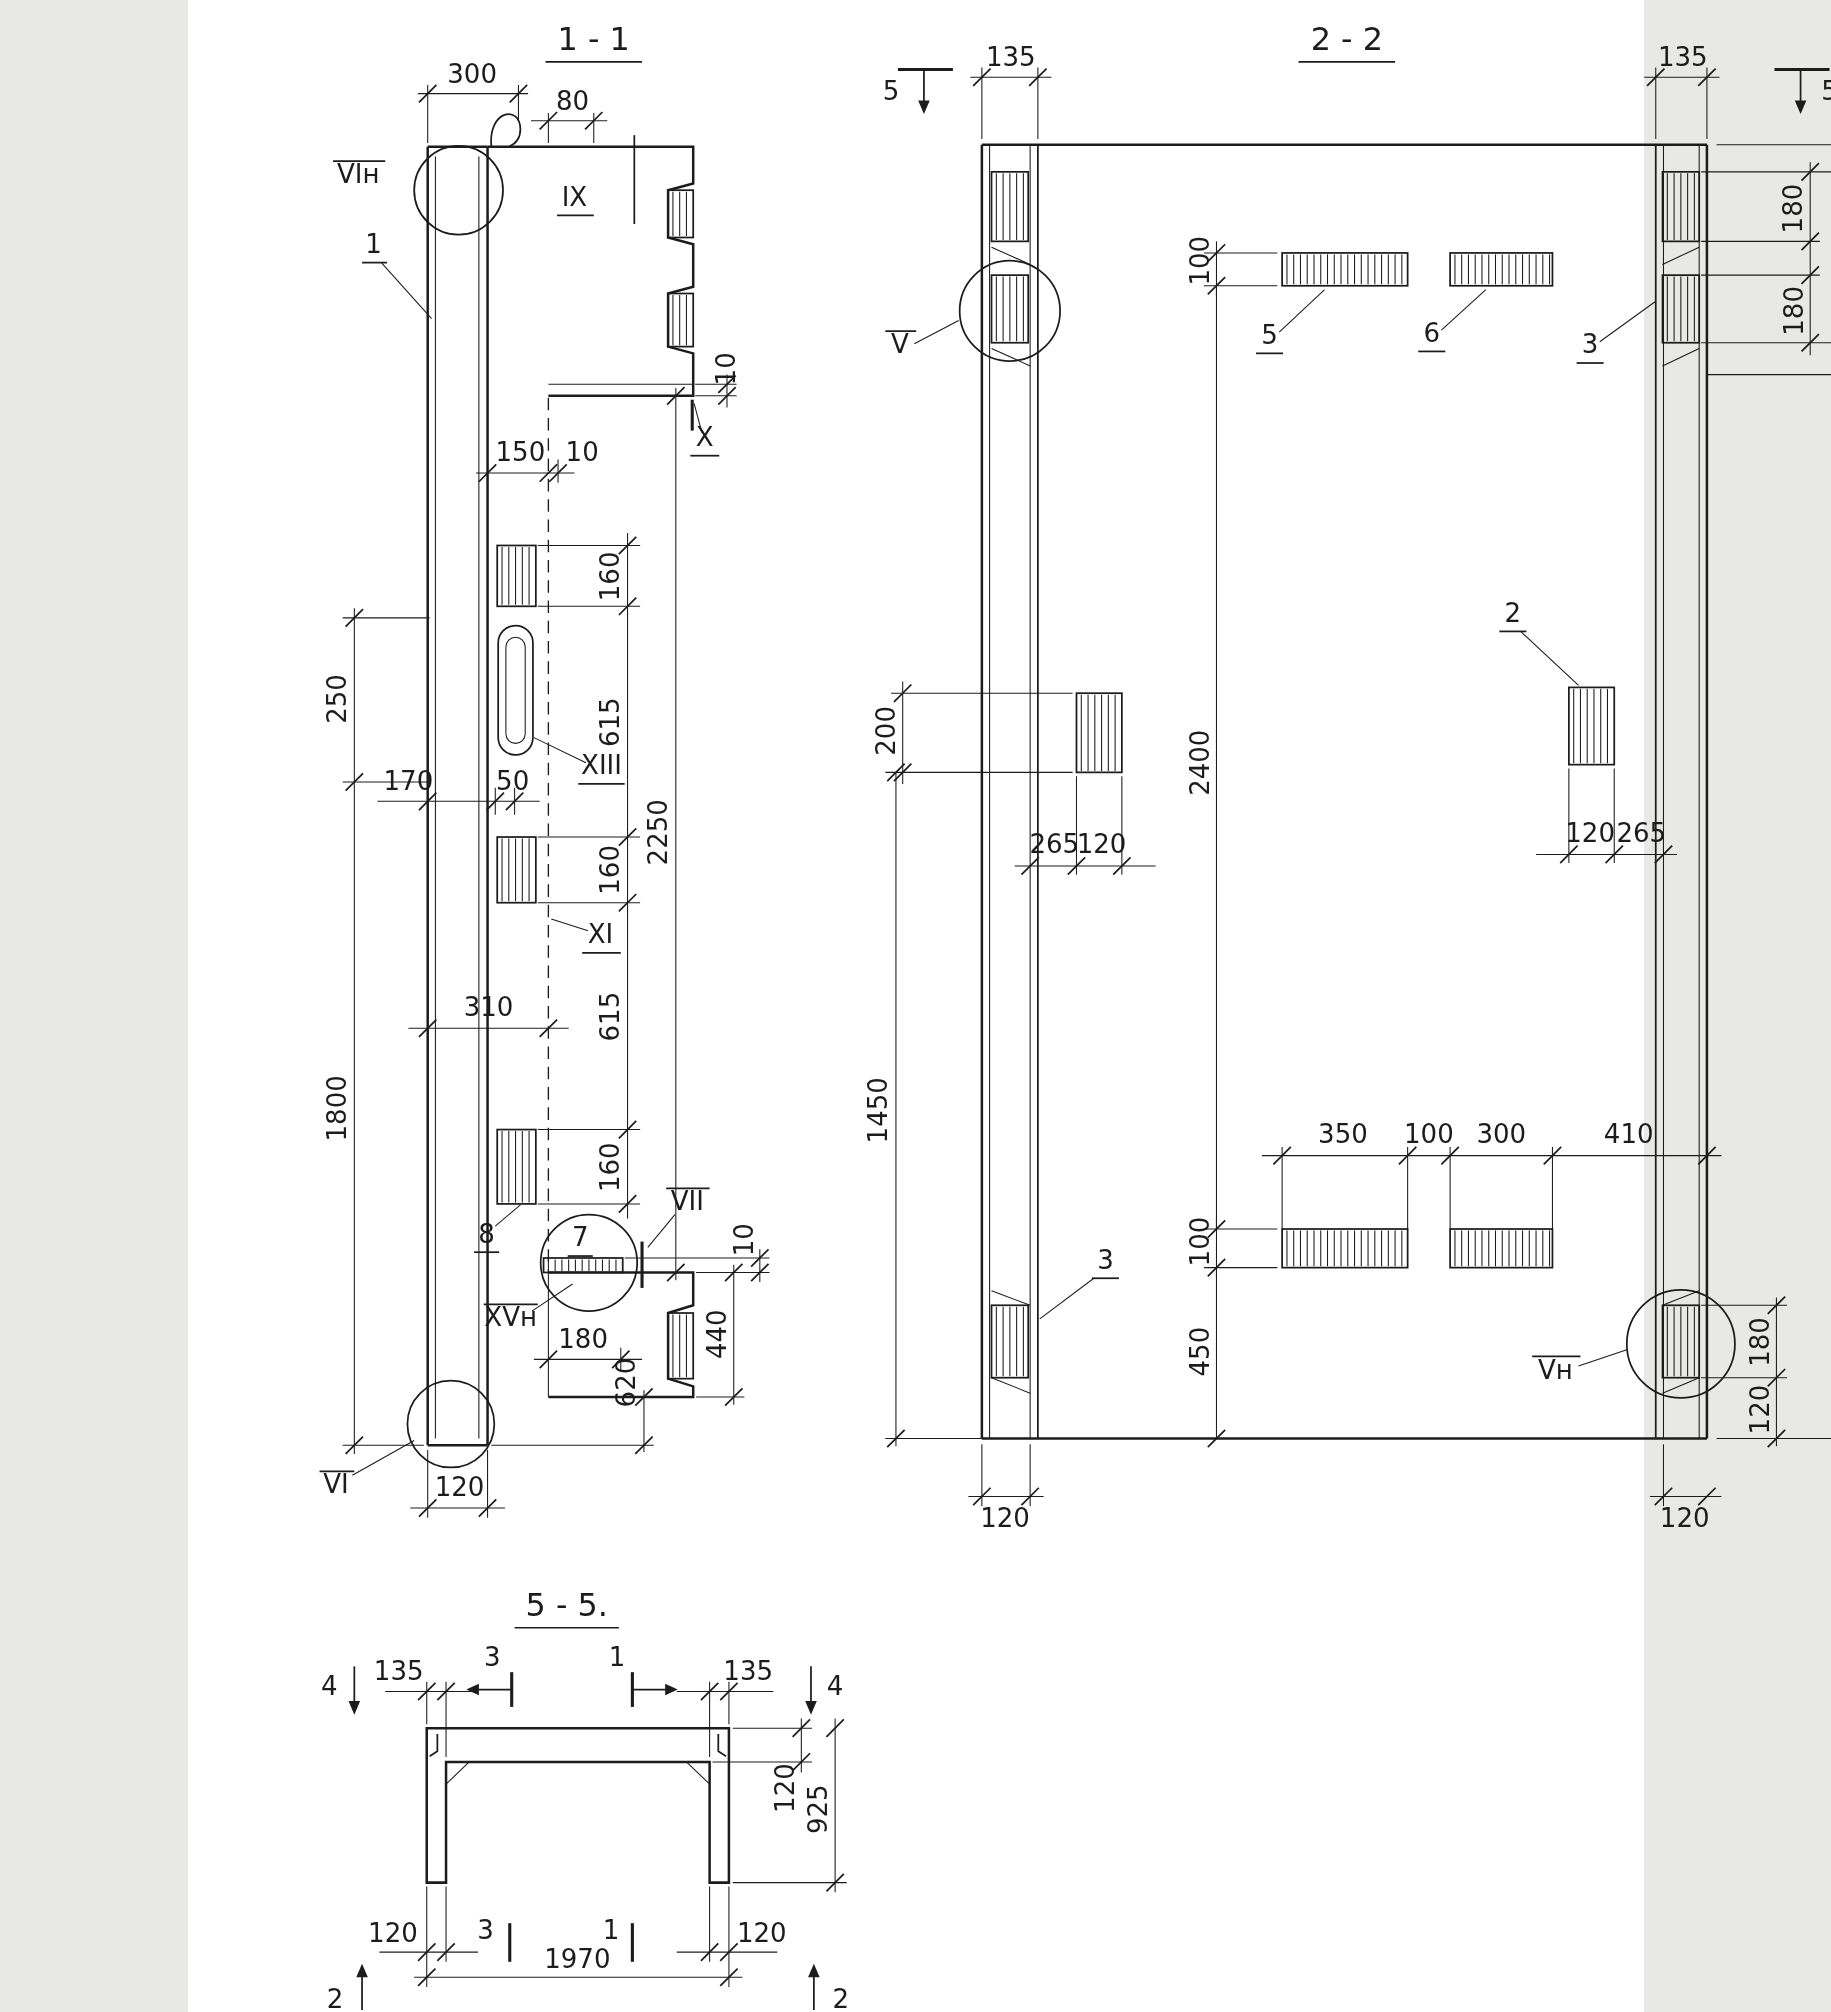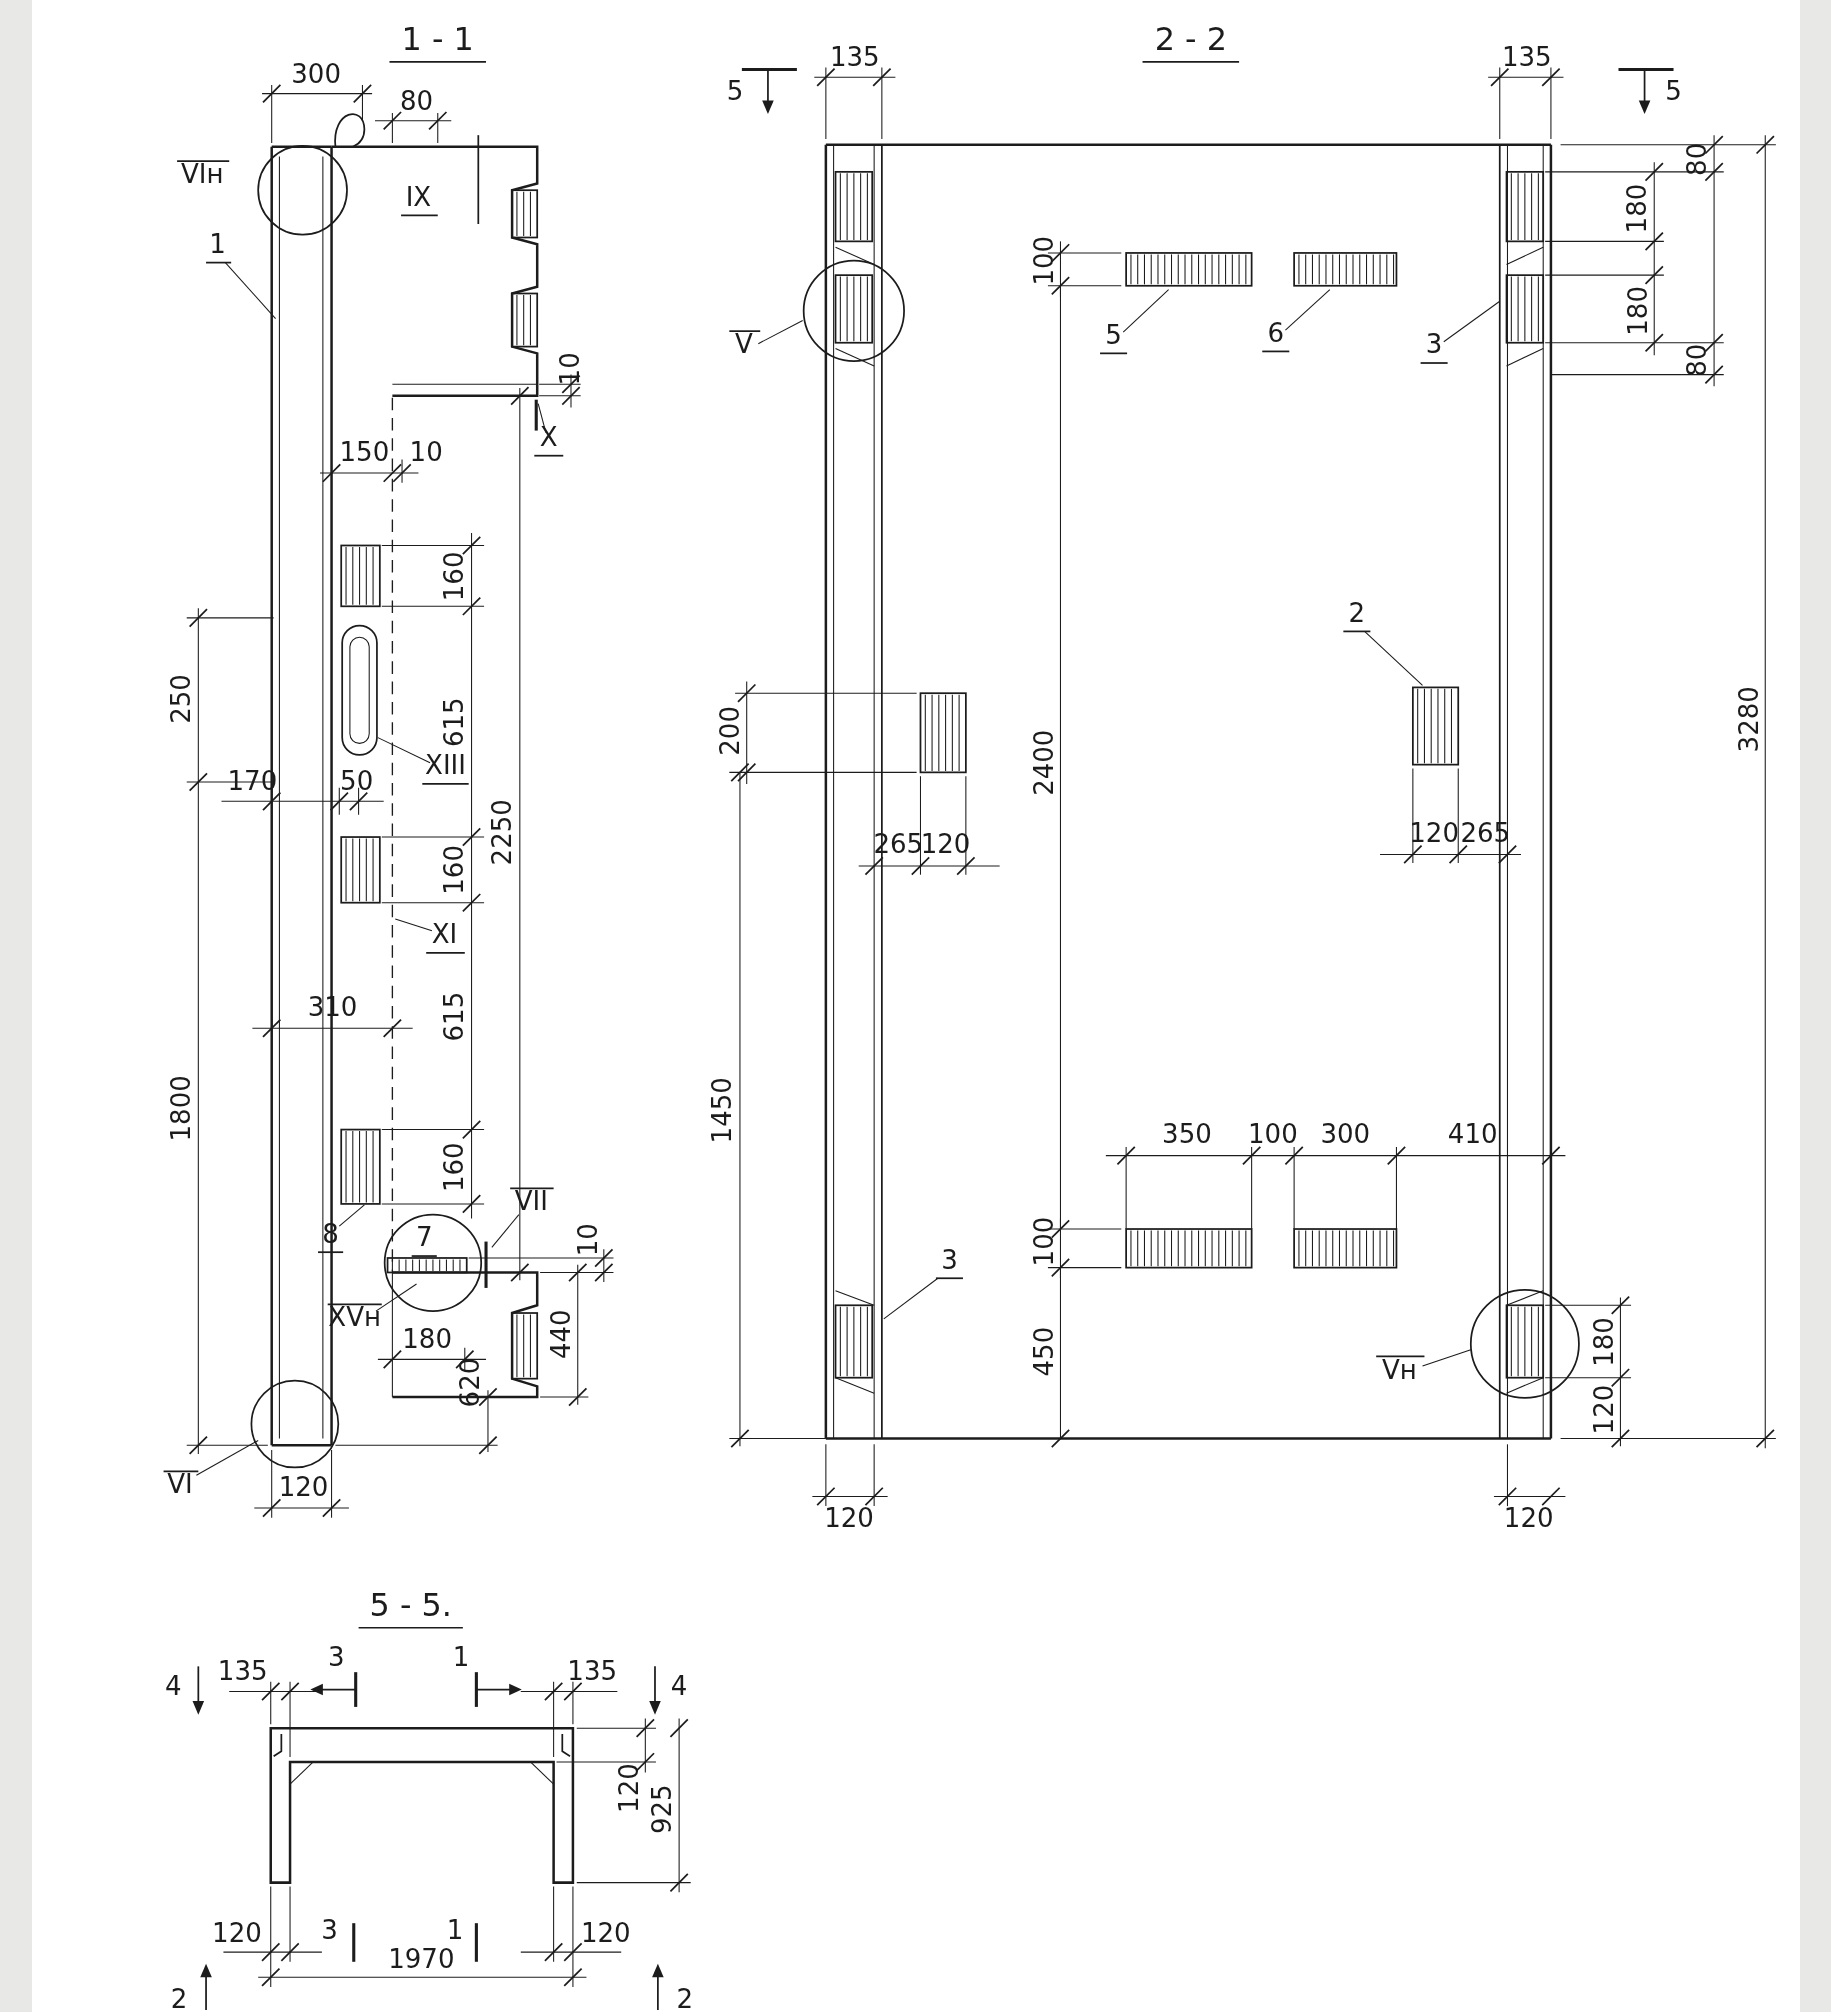--- a/index.html
+++ b/index.html
@@ -1,16 +1,16 @@
 <!DOCTYPE html>
 <html><head>
 <meta charset="utf-8">
 <style>
   html,body{margin:0;padding:0;background:#e8e8e6;}
-  #sheet{width:1768px;height:2012px;background:#ffffff;position:relative;margin:0 auto;}
+  #sheet{width:1456px;height:2012px;background:#ffffff;position:relative;margin:0 auto;}
   svg{display:block;}
   svg line,svg path,svg rect,svg circle,svg use{fill:none;stroke:#1c1c1c;}
   .ln{stroke-width:2.6;}
   .md{stroke-width:1.8;}
   .tn{stroke-width:1.1;}
   .dim{stroke-width:1.1;}
   .dsh{stroke-width:1.4;stroke-dasharray:13 8;}
   .ctl{stroke-width:3.2;}
   .fil{fill:#1c1c1c;stroke:none;}
   text{fill:#1c1c1c;stroke:none;font-family:"DejaVu Sans",sans-serif;font-size:27px;text-anchor:middle;}

